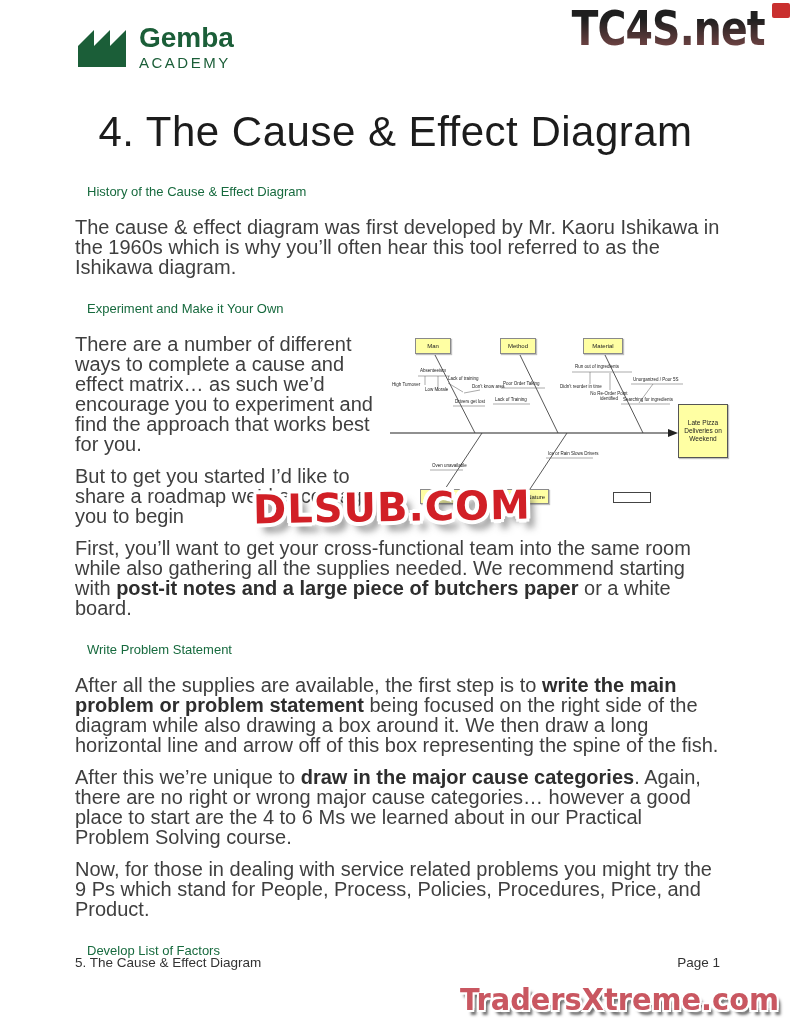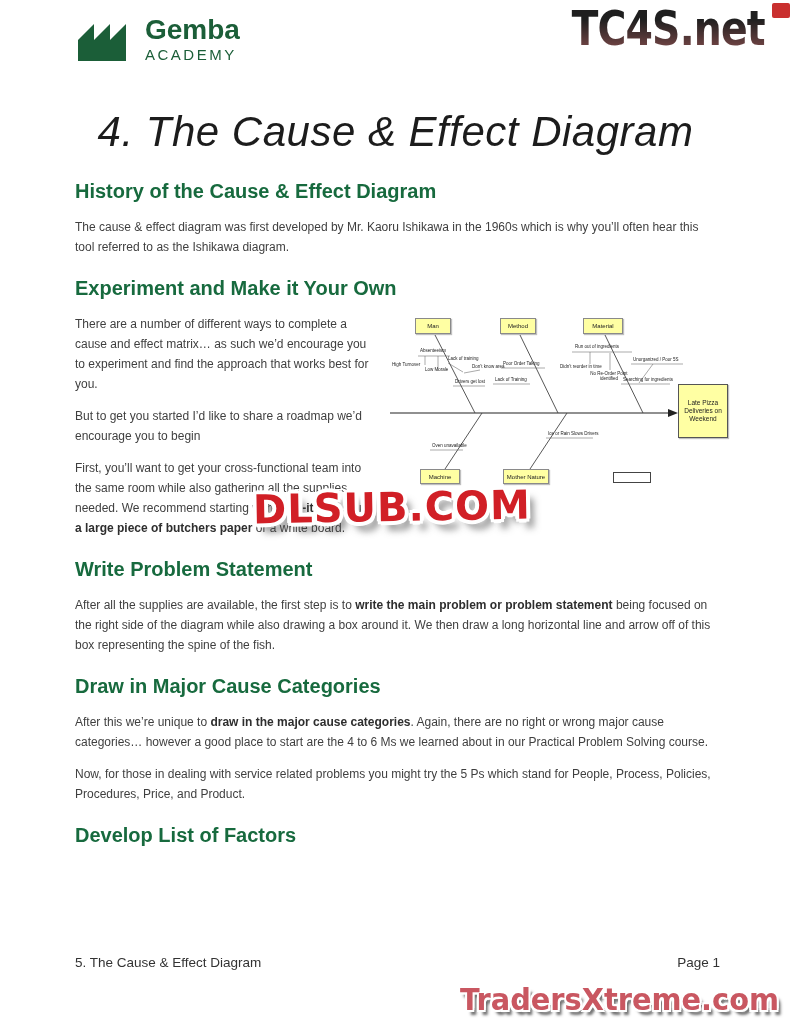--- a/index.html
+++ b/index.html
@@ -3,21 +3,21 @@
 <meta charset="utf-8">
 <style>
   * { box-sizing: border-box; }
   html,body { margin:0; padding:0; }
   body {
     width:791px; height:1024px; background:#ffffff; position:relative;
     font-family:"Liberation Sans", sans-serif; color:#3f3f3f; overflow:hidden;
   }
 
   
-  .logo { position:absolute; left:76px; top:16px; display:flex; align-items:flex-end; gap:15px; }
+  .logo { position:absolute; left:76px; top:24px; display:flex; align-items:flex-start; gap:9px; }
   .logo svg { display:block; }
   .logo-text { display:flex; flex-direction:column; line-height:1; }
   .logo-name { font-size:28px; font-weight:bold; color:#1b5e38; letter-spacing:0px; }
   .logo-sub  { font-size:15px; font-weight:normal; color:#1b5e38; letter-spacing:2.5px; margin-top:3px; }
 
   .wm-tc4s {
     position:absolute; top:0px; right:26px;
     font-family:"DejaVu Sans", sans-serif; font-weight:bold;
     font-size:48px; letter-spacing:-1px;
     transform:scaleX(0.82); transform-origin:top right;
@@ -25,26 +25,26 @@
     -webkit-background-clip:text; background-clip:text;
     -webkit-text-fill-color:transparent; color:#3a3030;
   }
   .corner-badge { position:absolute; top:3px; right:1px; width:18px; height:15px;
     background:#c9302f; border-radius:2px; }
 
   
   .page-title {
     position:absolute; top:108px; left:0; width:100%;
     text-align:center; font-size:42px; font-weight:400; color:#1c1c1c;
-    letter-spacing:0.5px; margin:0;font-style:italic;
+    letter-spacing:0.5px; margin:0;
   }
   .content { position:absolute; left:75px; top:180px; width:645px; }
-  .content h2 { font-size:20px; font-weight:bold; color:#176a3e; margin:20px 0 14px 0; line-height:23px; }
+  .content h2 { font-size:13px; font-weight:normal; color:#176a3e; margin:20px 0 14px 12px; line-height:23px; }
   .content h2.first { margin-top:0; }
-  .content p { margin:0 0 12px 0; font-size:12px; line-height:20px; color:#3f3f3f; }
+  .content p { margin:0 0 12px 0; font-size:20px; line-height:20px; color:#3f3f3f; }
   .content b { color:#2e2e2e; }
 
   
   .diagram { float:right; width:335px; height:182px; position:relative; margin:0 0 4px 8px; }
   .diagram svg.lines { position:absolute; left:0; top:0; overflow:visible; }
   .ybox {
     position:absolute; background:#ffffa3; border:1px solid #8a8a8a;
     font-size:6px; color:#222; text-align:center; line-height:14px;
     box-shadow:1px 1px 1px rgba(0,0,0,0.25);
   }
@@ -166,23 +166,22 @@
       <div class="clabel" style="left:163px; top:118px;">Ice or Rain Slows Drivers</div>
     </div>
 
     <p>There are a number of different ways to complete a cause and effect matrix… as such we’d encourage you to experiment and find the approach that works best for you.</p>
     <p>But to get you started I’d like to share a roadmap we’d encourage you to begin</p>
     <p><span>First, you’ll want to get your cross-functional team into the same room while also gathering all the supplies needed.  We recommend starting with </span><b>post-it notes and a large piece of butchers paper</b><span> or a white board.</span></p>
 
     <h2>Write Problem Statement</h2>
     <p><span>After all the supplies are available, the first step is to </span><b>write the main problem or problem statement</b><span> being focused on the right side of the diagram while also drawing a box around it. We then draw a long horizontal line and arrow off of this box representing the spine of the fish.</span></p>
 
-    <h2>Draw in Major Cause Categories</h2>
     <p><span>After this we’re unique to </span><b>draw in the major cause categories</b><span>.  Again, there are no right or wrong major cause categories… however a good place to start are the 4 to 6 Ms we learned about in our Practical Problem Solving course.</span></p>
-    <p>Now, for those in dealing with service related problems you might try the 5 Ps which stand for People, Process, Policies, Procedures, Price, and Product.</p>
+    <p>Now, for those in dealing with service related problems you might try the 9 Ps which stand for People, Process, Policies, Procedures, Price, and Product.</p>
 
     <h2>Develop List of Factors</h2>
   </div>
 
   <div class="wm-dlsub">DLSUB.COM</div>
   <div class="wm-traders">TradersXtreme.com</div>
 
   <div class="footer">
     <span>5. The Cause &amp; Effect Diagram</span>
     <span>Page 1</span>

